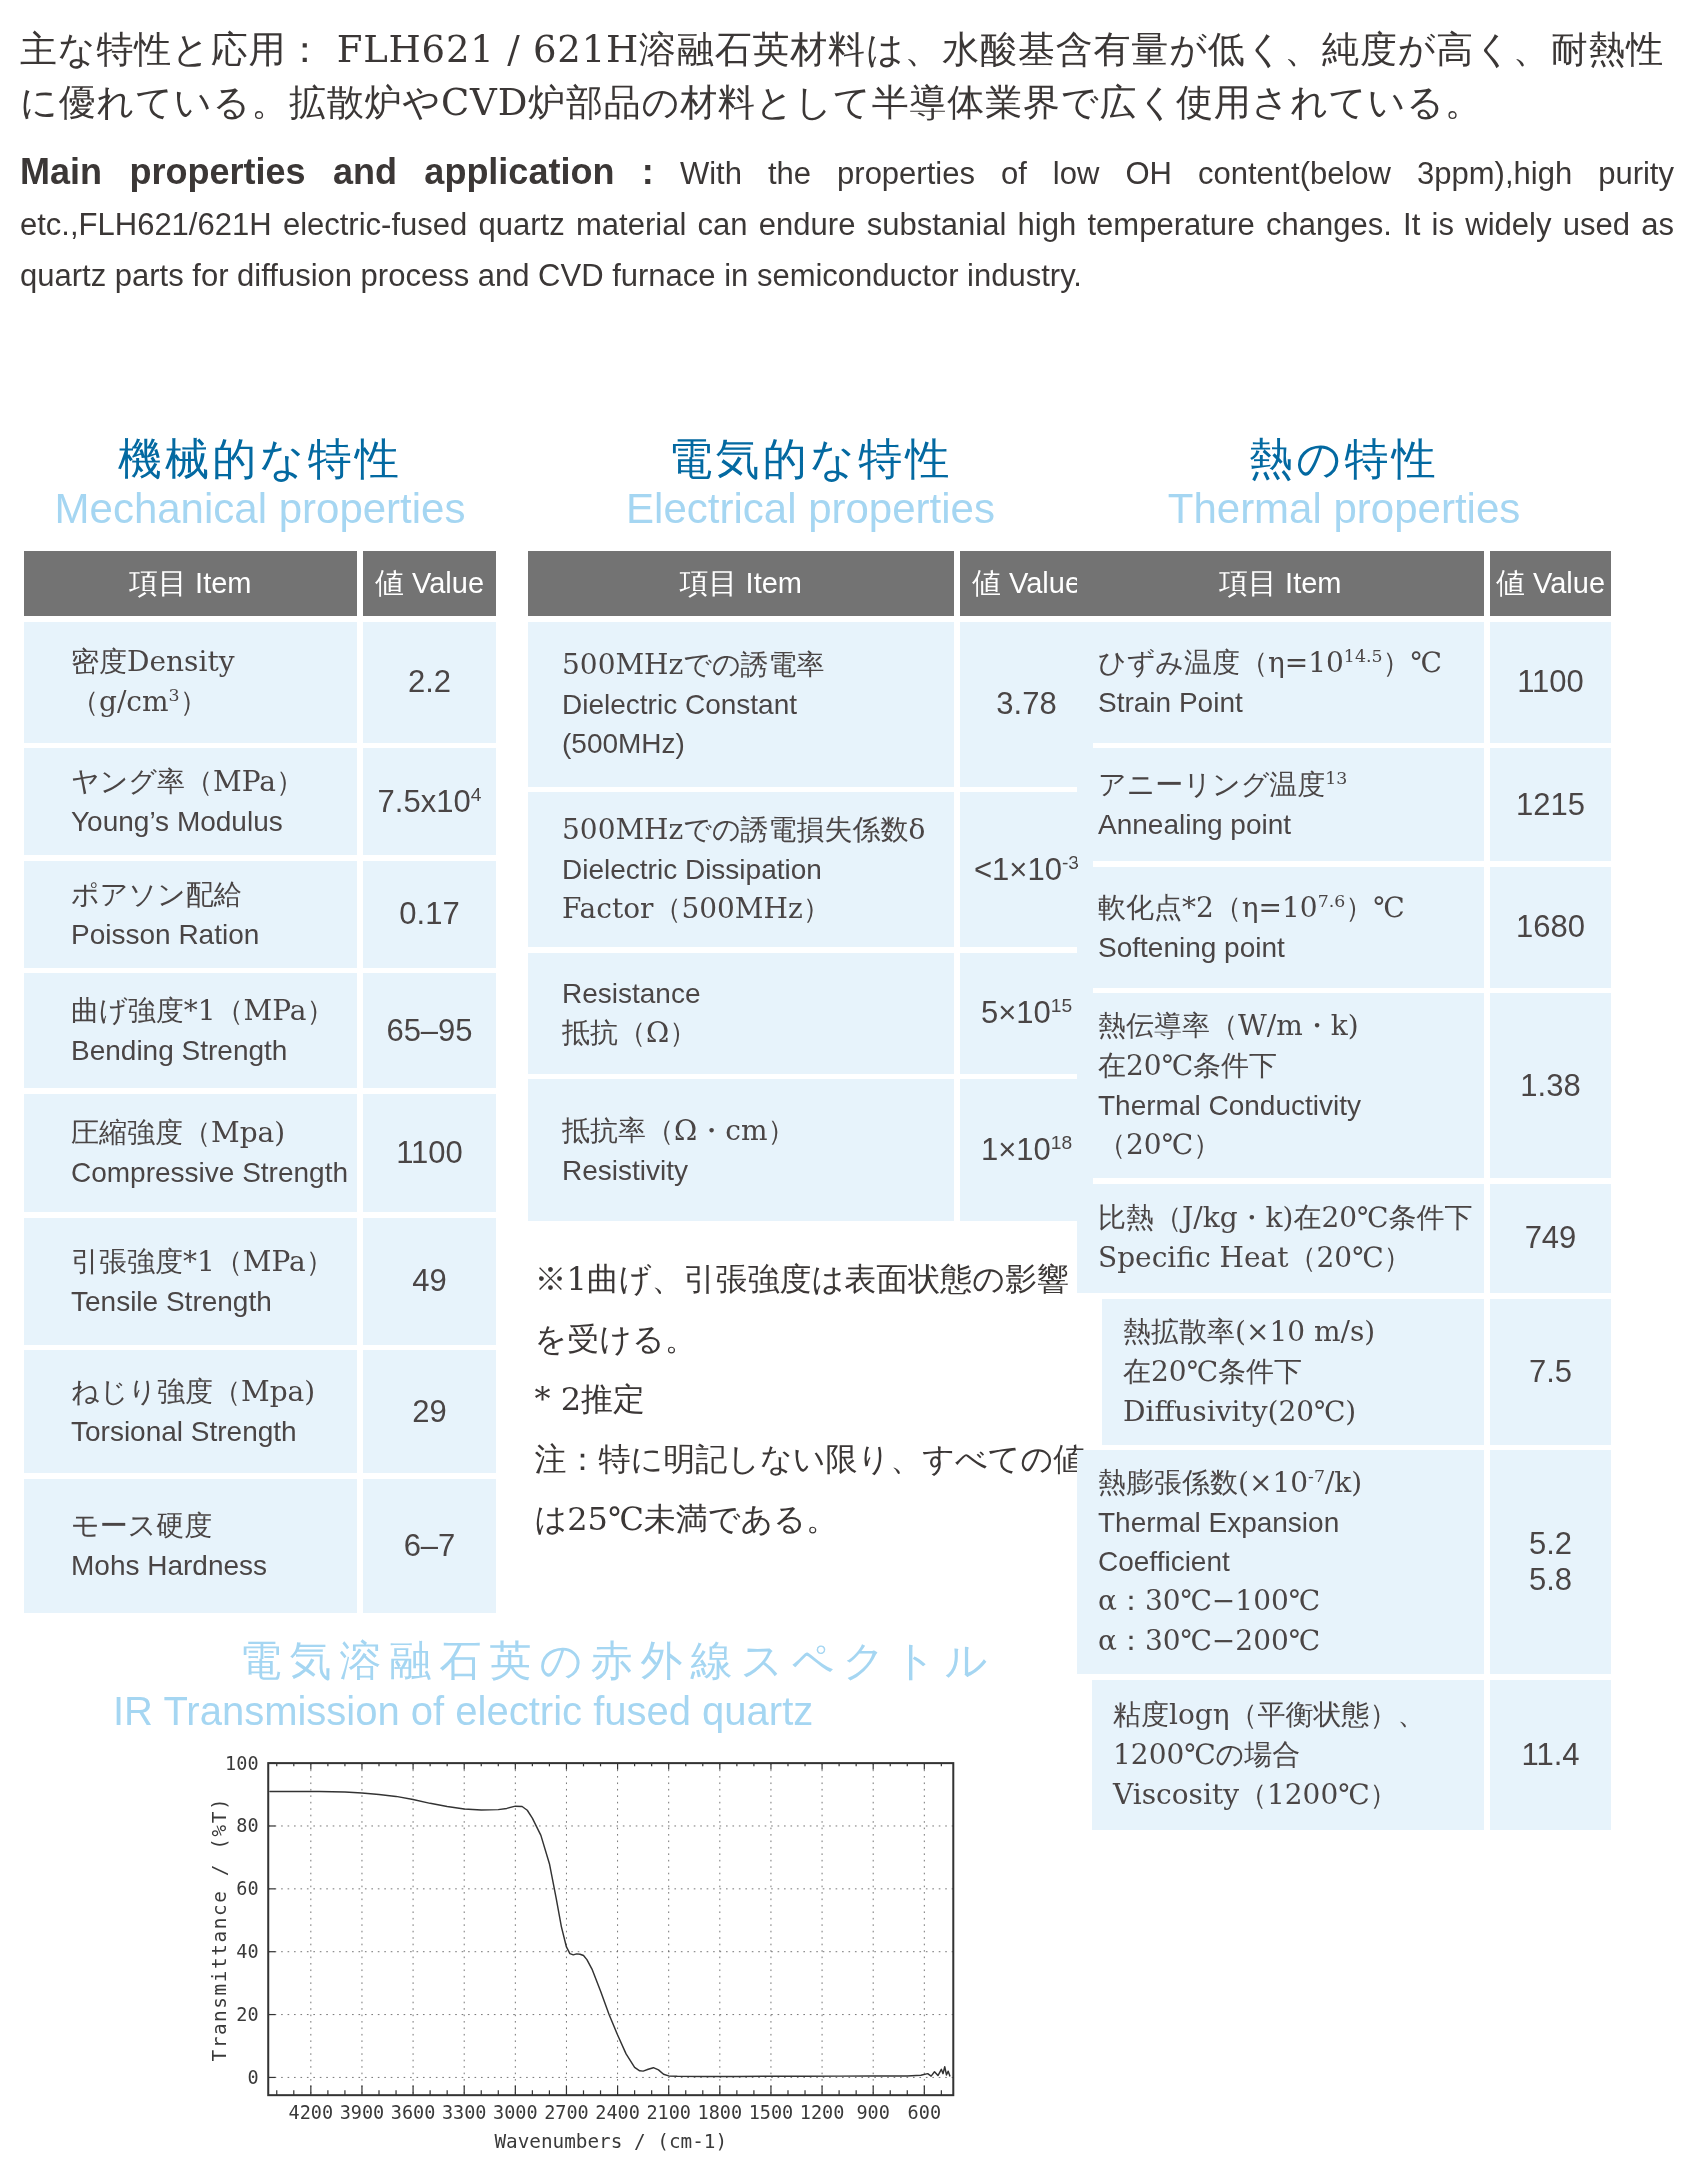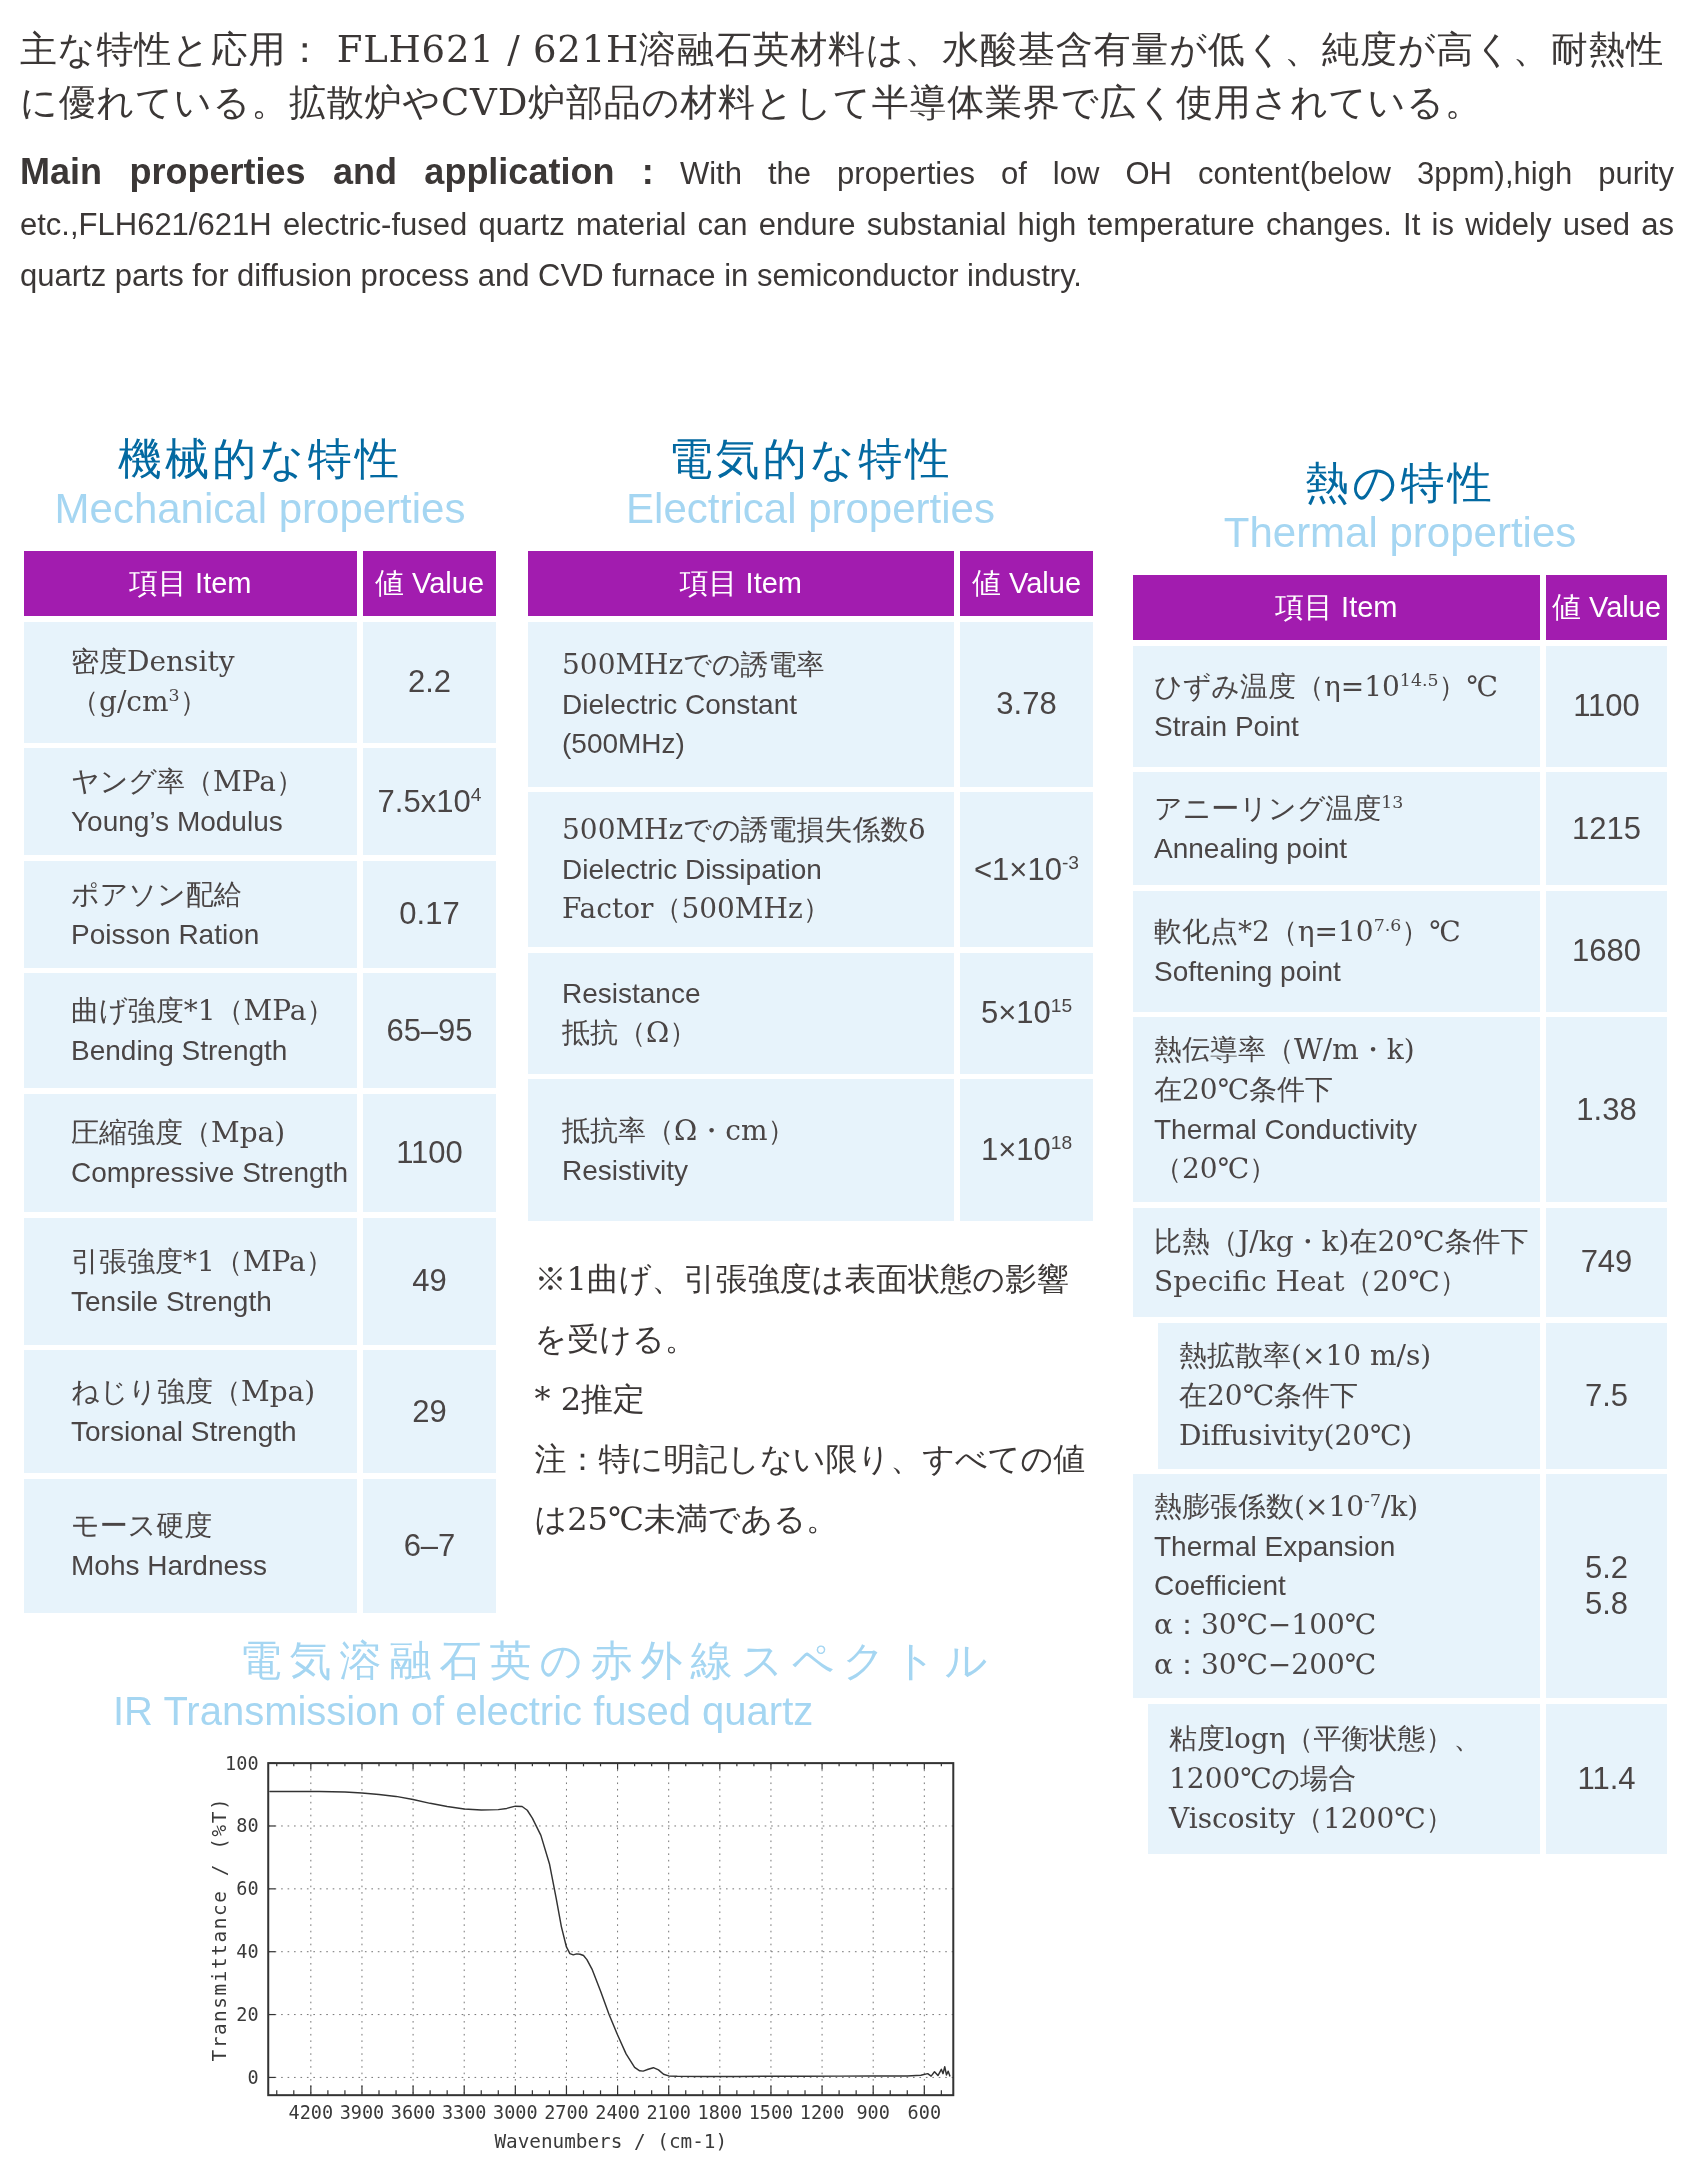--- a/index.html
+++ b/index.html
@@ -10,35 +10,35 @@
   .intro{padding:22.6px 20px 0 20px;}
   .intro .jp{font-family:"DejaVu Serif","Liberation Serif",serif;font-size:37px;line-height:53px;color:#3b3736;letter-spacing:0.8px;}
   .intro .en{margin:17px 0 0 0;font-size:31px;line-height:51px;text-align:justify;color:#3b3736;}
   .intro .en .en-head{font-weight:bold;font-size:36px;letter-spacing:0px;}
 
   
   .columns{position:absolute;top:432px;left:24px;width:1646px;}
   .col{position:absolute;top:0;}
   .col-mech{left:0;width:472px;}
   .col-elec{left:504px;width:565px;}
-  .col-therm{left:1109px;width:534px;margin-top:24px;}
+  .col-therm{left:1053px;width:534px;}
   .col h2{margin:0 0 18px 0;text-align:center;font-weight:normal;}
   .col h2 .t-ja{display:block;font-family:"DejaVu Serif","Liberation Serif",serif;font-size:44px;line-height:53px;color:#0369a1;letter-spacing:3.2px;}
   .col h2 .t-en{display:block;font-family:"Liberation Sans",sans-serif;font-size:42px;line-height:48px;color:#a5d6f2;}
 
   .table{display:flex;flex-direction:column;gap:5.6px;}
   .trow{display:flex;gap:6.5px;}
   .cell{background:#e7f3fb;box-sizing:border-box;}
   .cell.item{flex:1;display:flex;flex-direction:column;justify-content:center;padding:13px 6.5px 13px 47px;}
   .col-elec .cell.item{padding-left:34px;}
   .col-therm .cell.item{padding-left:21px;}
   .cell.value{width:133px;display:flex;flex-direction:column;align-items:center;justify-content:center;
               font-size:31px;color:#4a4545;font-family:"Liberation Sans",sans-serif;}
   .col-therm .cell.value{width:121px;}
-  .trow.thead .cell{background:#a21caf;color:#ffffff;min-height:65px;}
+  .trow.thead .cell{background:#737373;color:#ffffff;min-height:65px;}
   .trow.thead .cell.item{align-items:center;padding:0;}
   .trow.thead .cell .hd{font-size:29px;}
   .ln{color:#4a4545;}
   .ln-ja{font-family:"DejaVu Serif","Liberation Serif",serif;font-size:28px;line-height:40px;}
   .ln-en{font-family:"Liberation Sans",sans-serif;font-size:28px;line-height:39px;}
   sup{font-size:0.62em;vertical-align:super;line-height:0;}
 
   .notes{margin-top:27.4px;padding-left:6.5px;}
   .notes .note{font-family:"DejaVu Serif","Liberation Serif",serif;font-size:32px;line-height:60px;color:#3b3736;}
 

